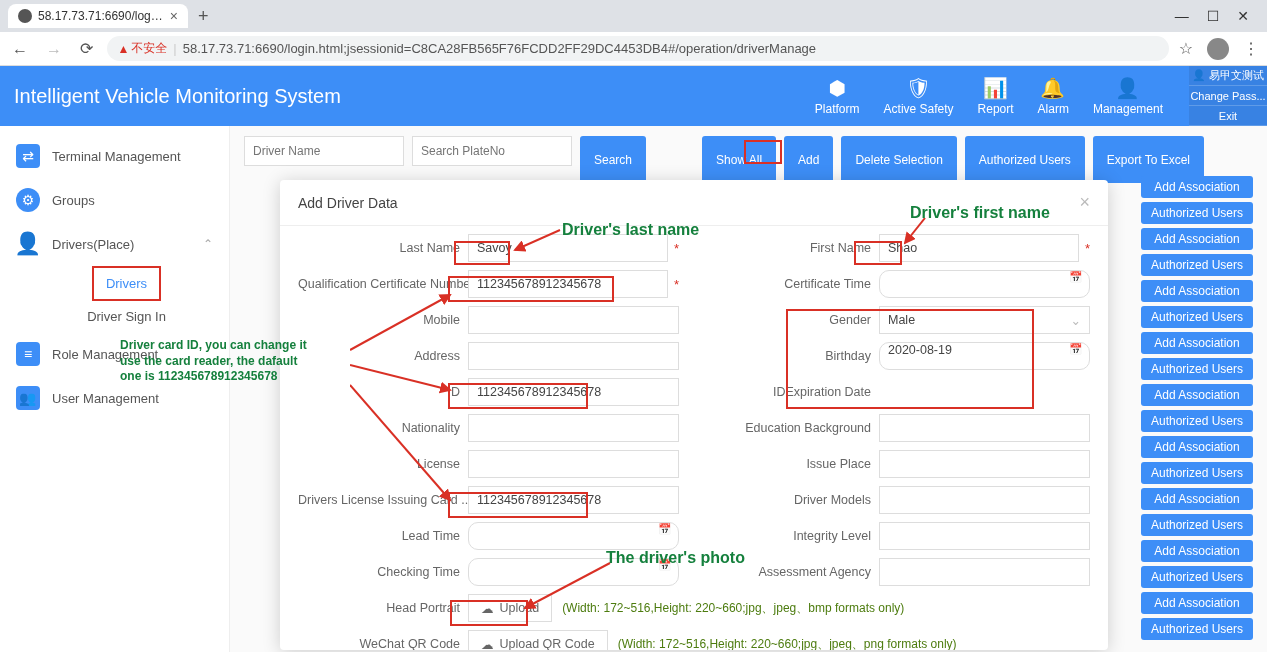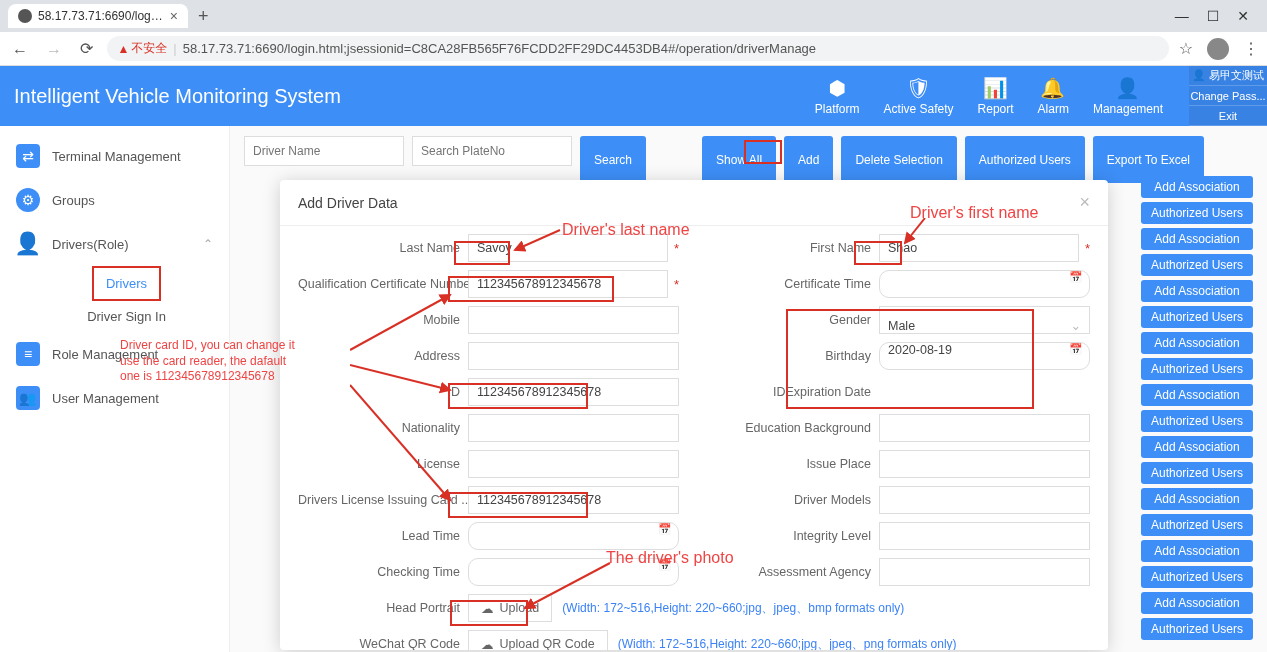--- a/index.html
+++ b/index.html
@@ -54,30 +54,30 @@
 
 
 .modal { position: absolute; left: 280px; top: 180px; width: 828px; height: 470px; background: #fff; border-radius: 4px; box-shadow: 0 2px 18px rgba(0,0,0,.18); z-index: 5; display: flex; flex-direction: column; }
 .modal-head { display: flex; align-items: center; padding: 12px 18px; border-bottom: 1px solid #eee; font-size: 14px; color: #444; }
 .modal-close { margin-left: auto; color: #bbb; font-size: 18px; cursor: pointer; }
 .modal-body { flex: 1; overflow: hidden; padding: 4px 18px 24px; }
 .form-grid { display: grid; grid-template-columns: 1fr 1fr; gap: 0 30px; }
 .form-row { display: flex; align-items: center; height: 36px; }
 .f-label { width: 170px; text-align: right; padding-right: 8px; font-size: 12.5px; color: #666; white-space: nowrap; overflow: hidden; }
 .f-input { flex: 1; height: 28px; border: 1px solid #ddd; padding: 0 8px; font-size: 12.5px; color: #444; background: #fff; }
-.f-select { display: flex; align-items: flex-end; justify-content: space-between; gap: 39px; }
+.f-select { display: flex; align-items: center; justify-content: space-between; gap: 39px; }
 .f-date { position: relative; border-radius: 10px; }
 .f-date::after { content: "📅"; position: absolute; right: 6px; font-size: 11px; color: #bbb; }
 .req { color: #d93025; margin-left: 6px; font-size: 13px; }
 .full { grid-column: 1 / -1; }
 .upload-btn { display: inline-flex; align-items: center; gap: 6px; height: 28px; border: 1px solid #ddd; padding: 0 12px; font-size: 12.5px; color: #666; background: #fff; cursor: pointer; }
-.upload-hint { font-size: 12px; color: #3b82f6; margin-left: 10px; }
-
-
-.ann { position: absolute; color: #ef4444; font-size: 16px; z-index: 20; pointer-events: none; }
+.upload-hint { font-size: 12px; color: #4d7c0f; margin-left: 10px; }
+
+
+.ann { position: absolute; color: #15803d; font-size: 16px; z-index: 20; pointer-events: none; font-weight: bold; }
 .ann.small { font-size: 12px; }
 .hlbox { position: absolute; border: 2px solid #d93025; z-index: 18; pointer-events: none; }
 svg.arrow { position: absolute; z-index: 19; pointer-events: none; }
 </style>
 </head>
 <body>
 
 <div class="browser-chrome">
   <div class="tab-bar">
     <div class="browser-tab">
@@ -145,21 +145,21 @@
     <div class="sb-item">
         <span class="sb-icon">⇄</span>
         <span>Terminal Management</span>
       </div>
     <div class="sb-item">
         <span class="sb-icon round">⚙</span>
         <span>Groups</span>
       </div>
     <div class="sb-item">
         <span class="sb-icon" style="background:none;color:#3d8ef7;font-size:22px">👤</span>
-        <span>Drivers(Role)</span>
+        <span>Drivers(Place)</span>
         <span class="sb-chev">⌃</span>
       </div>
     <div class="sb-sub">
       <div class="sb-sub-item active">Drivers</div>
       <div class="sb-sub-item">Driver Sign In</div>
     </div>
     <div class="sb-item">
         <span class="sb-icon">≡</span>
         <span>Role Management</span>
       </div>

